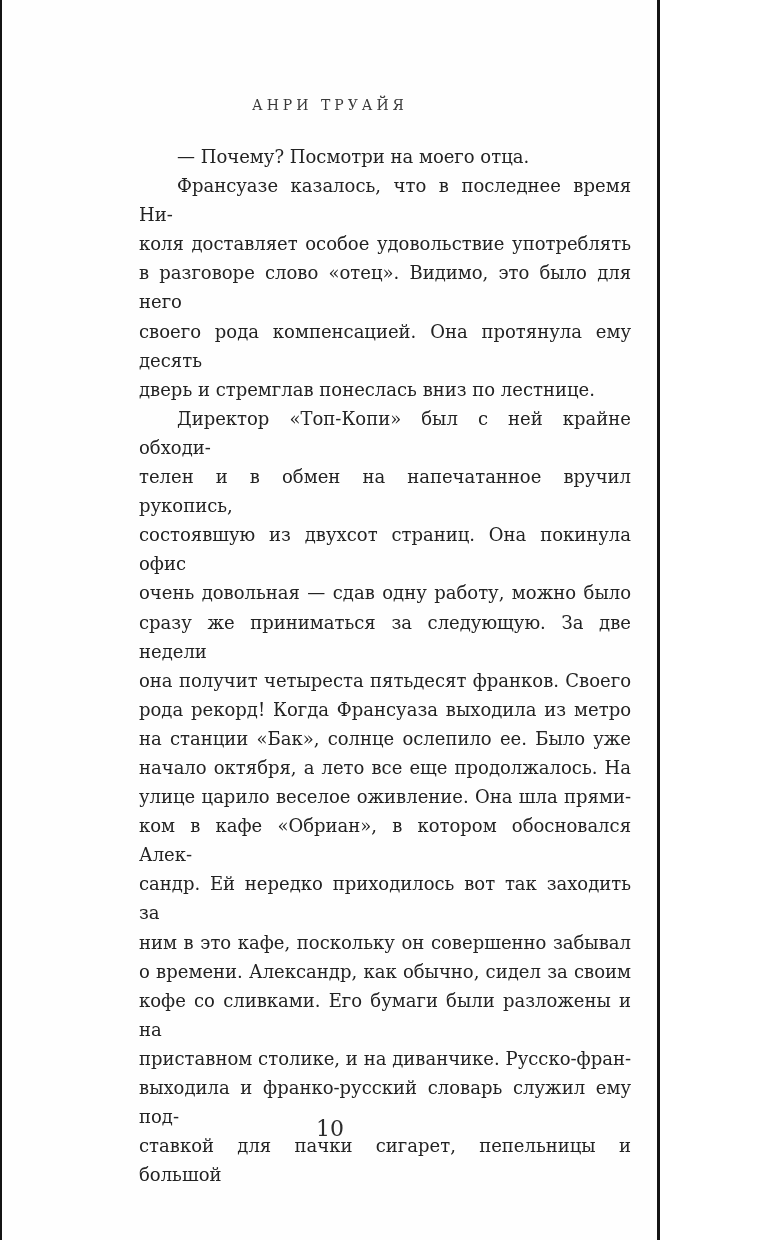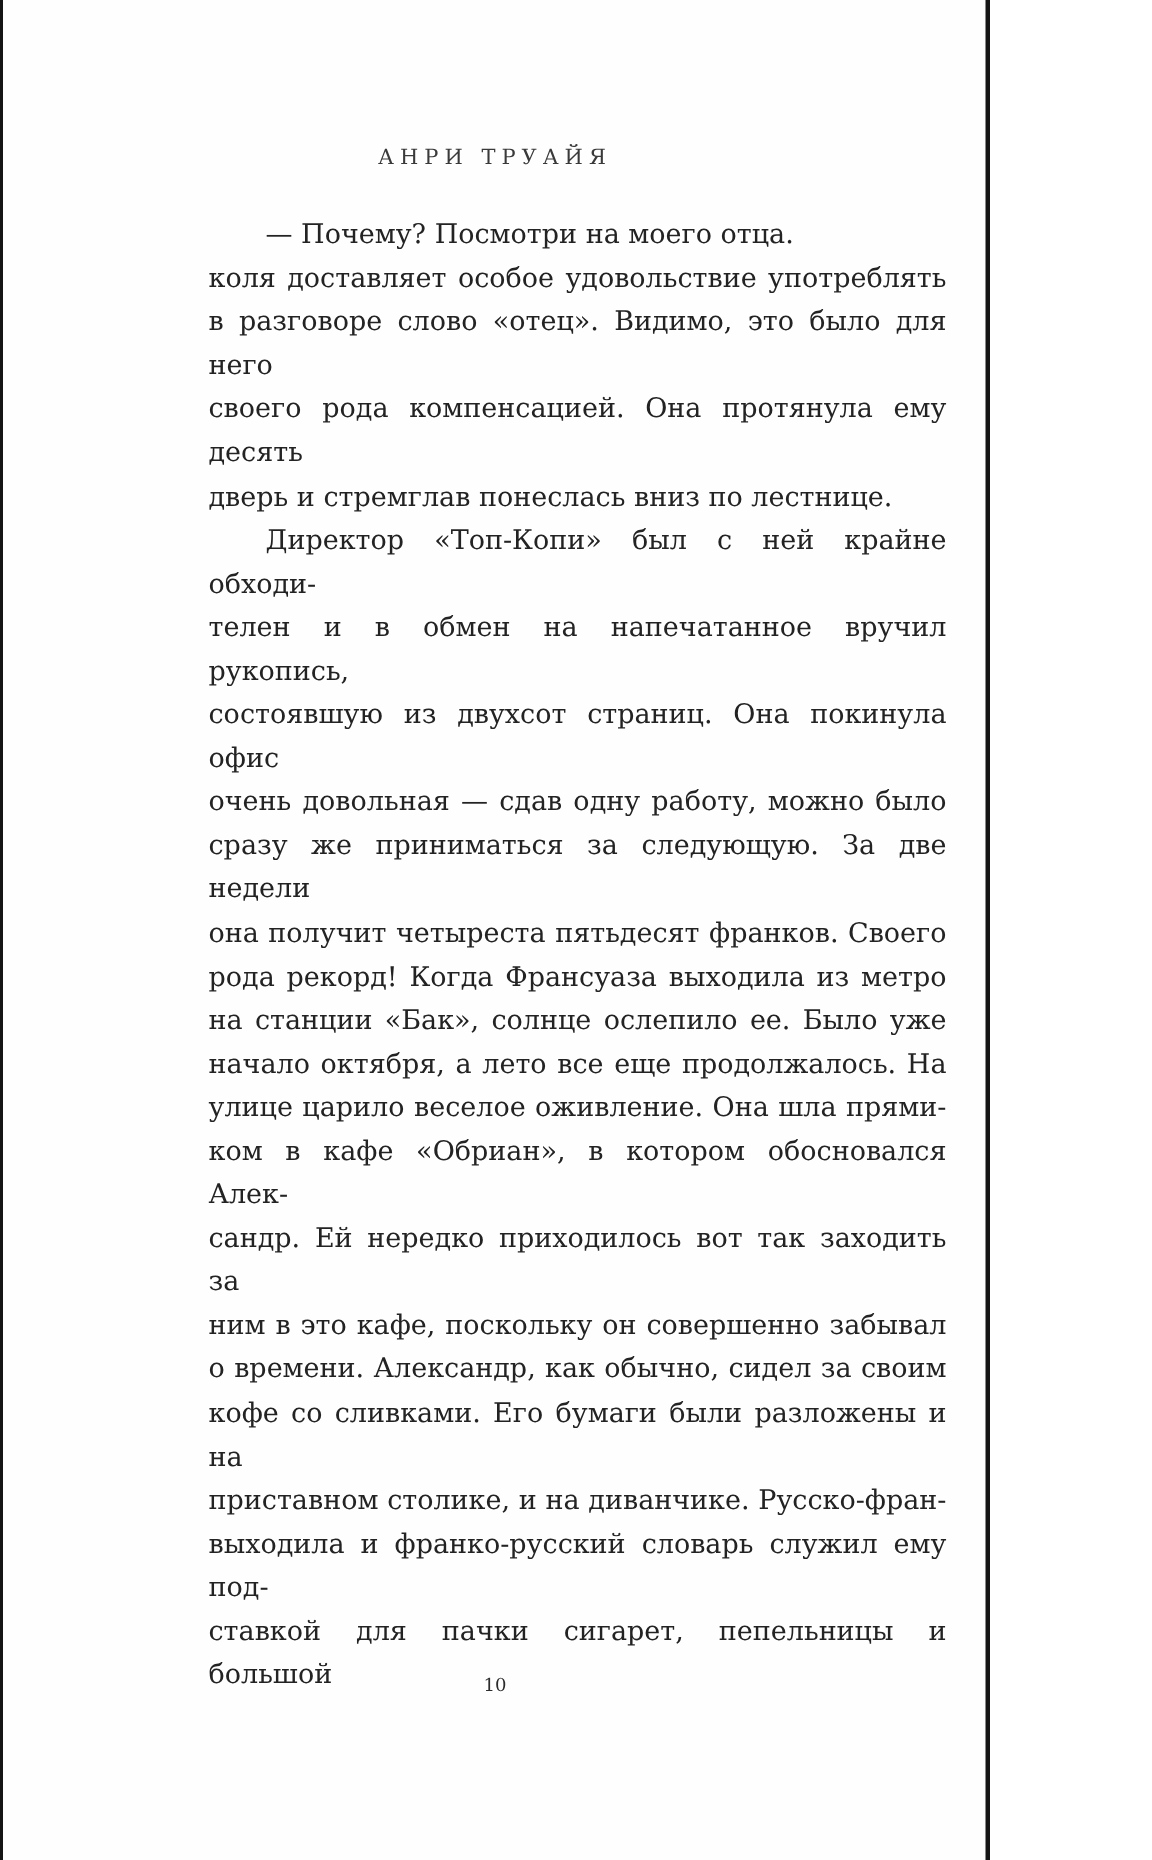--- a/index.html
+++ b/index.html
@@ -57,38 +57,39 @@
   }
   .para .line.first {
     text-indent: 38px;
   }
   .page-number {
     position: absolute;
     top: 1116px;
     left: 0;
     width: 100%;
     text-align: center;
-    font-size: 12px;
+    font-size: 22px;
     color: #2c2c2c;
   }
 </style>
 </head>
 <body>
 
 <div class="book-page">
   <div class="edge-left"></div>
   <div class="edge-right"></div>
 
   <div class="running-header">АНРИ ТРУАЙЯ</div>
 
   <div class="text-block" id="text-block">
       <div class="para">
         <div class="line first last">—  Почему? Посмотри на моего отца.</div>
       </div>
       <div class="para">
+        <div class="line first">Франсуазе казалось, что в последнее время Ни-</div>
         <div class="line">коля доставляет особое удовольствие употреблять</div>
         <div class="line">в разговоре слово «отец». Видимо, это было для него</div>
         <div class="line">своего рода компенсацией. Она протянула ему десять</div>
         <div class="line last">дверь и стремглав понеслась вниз по лестнице.</div>
       </div>
       <div class="para">
         <div class="line first">Директор «Топ-Копи» был с ней крайне обходи-</div>
         <div class="line">телен и в обмен на напечатанное вручил рукопись,</div>
         <div class="line">состоявшую из двухсот страниц. Она покинула офис</div>
         <div class="line">очень довольная — сдав одну работу, можно было</div>

